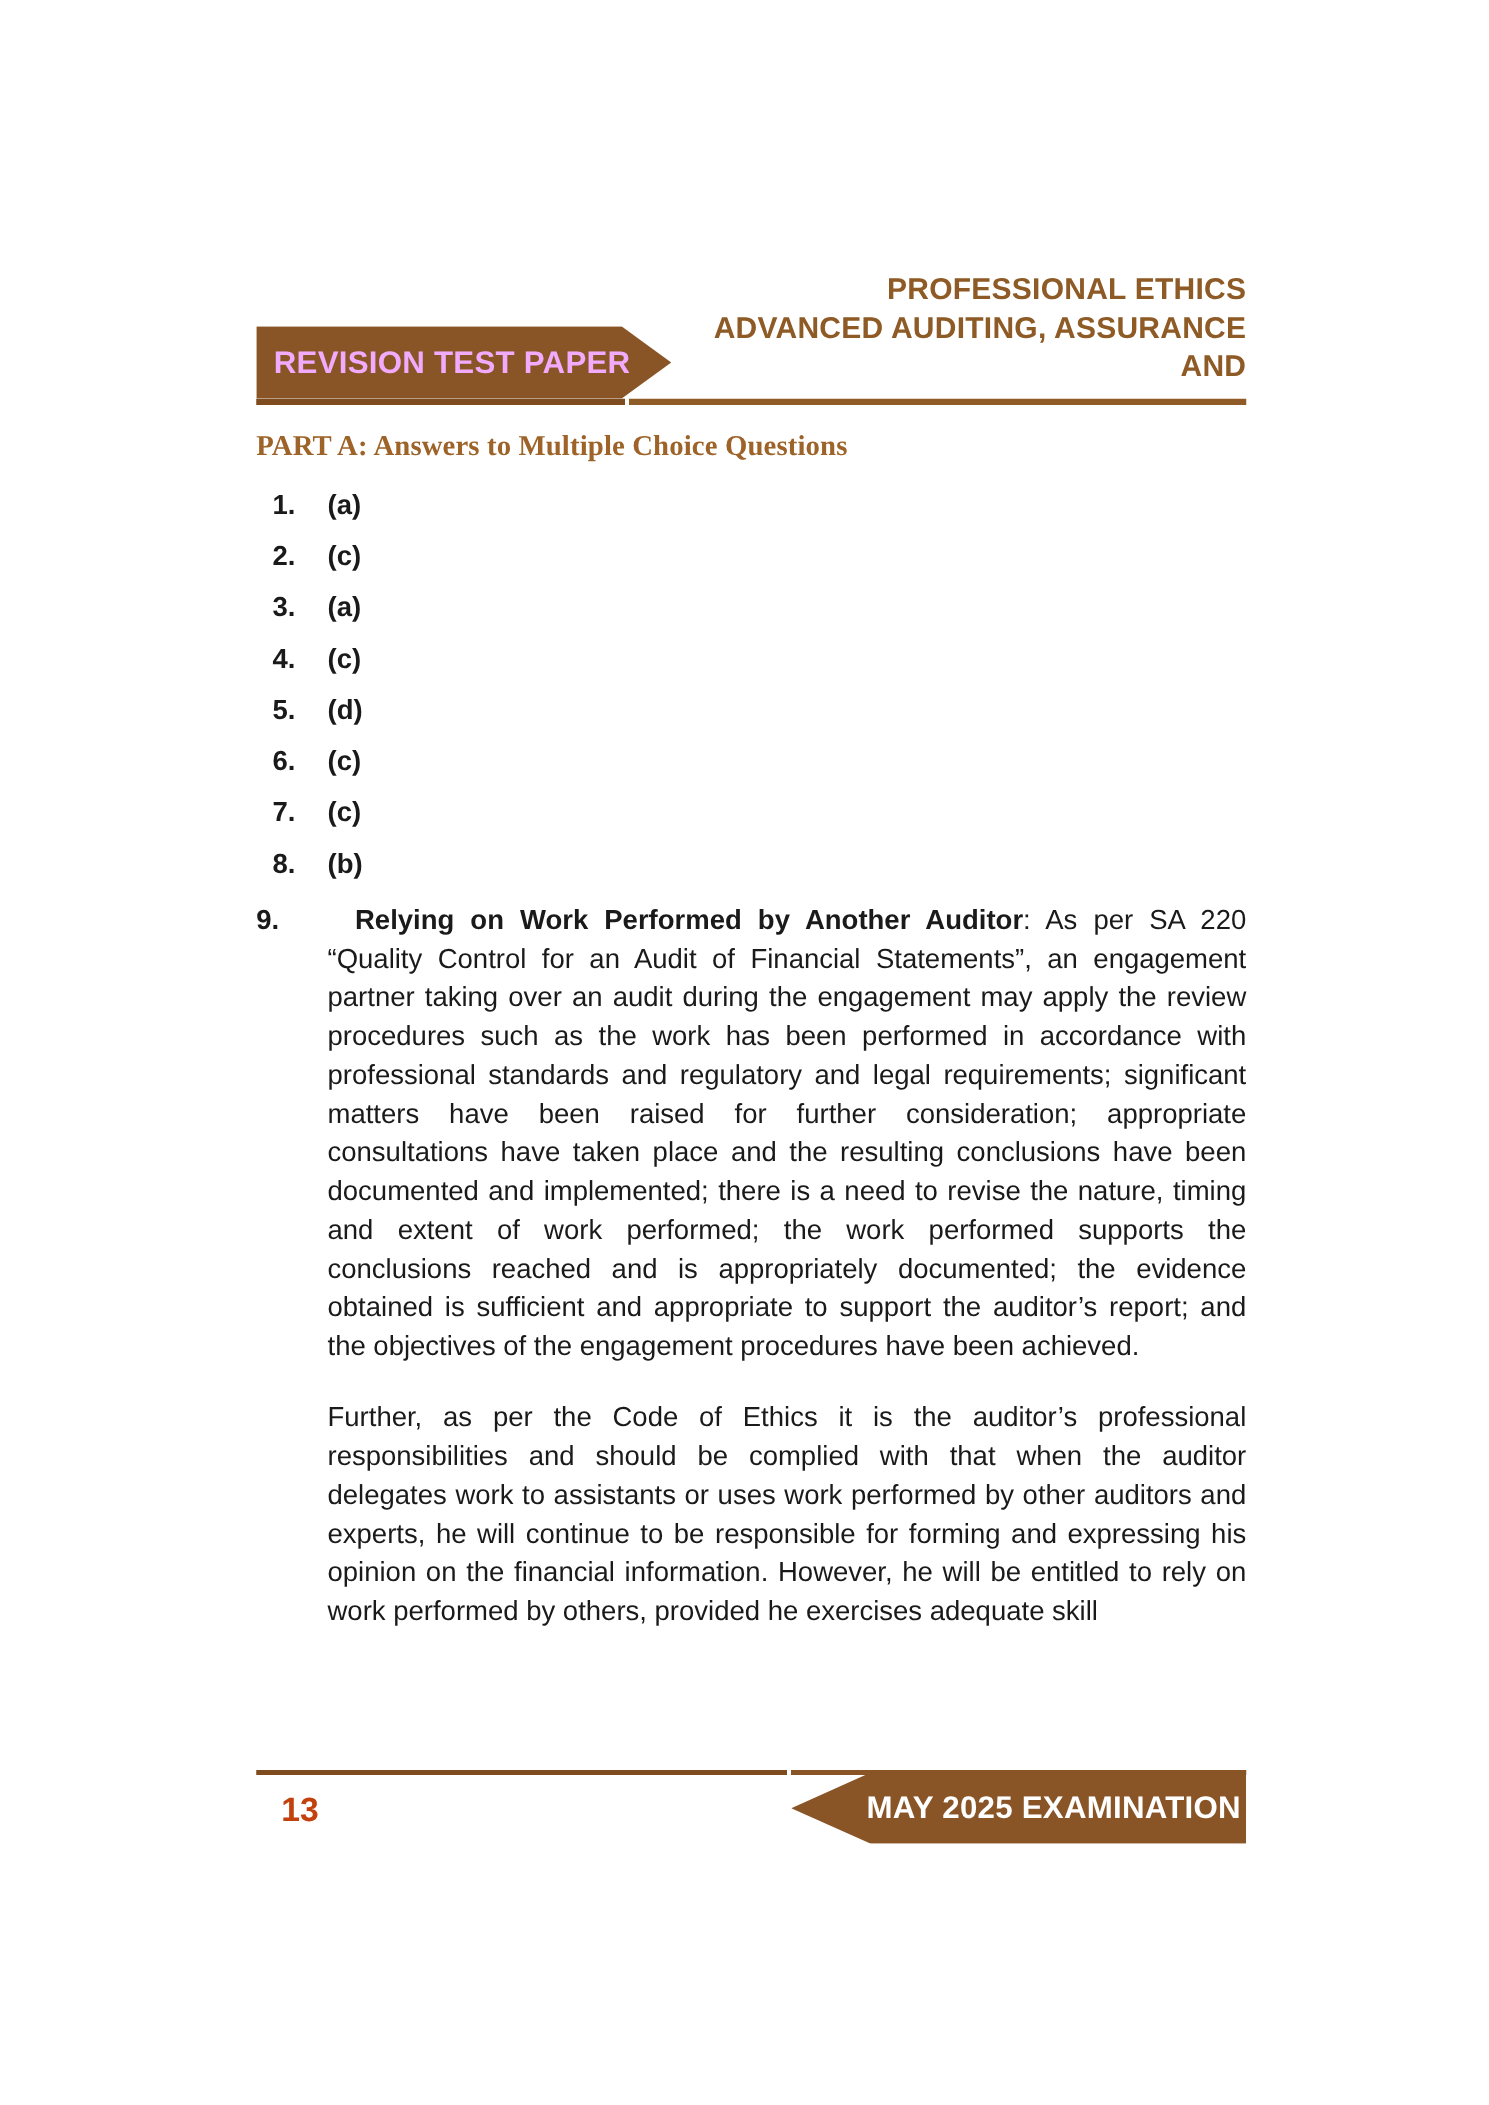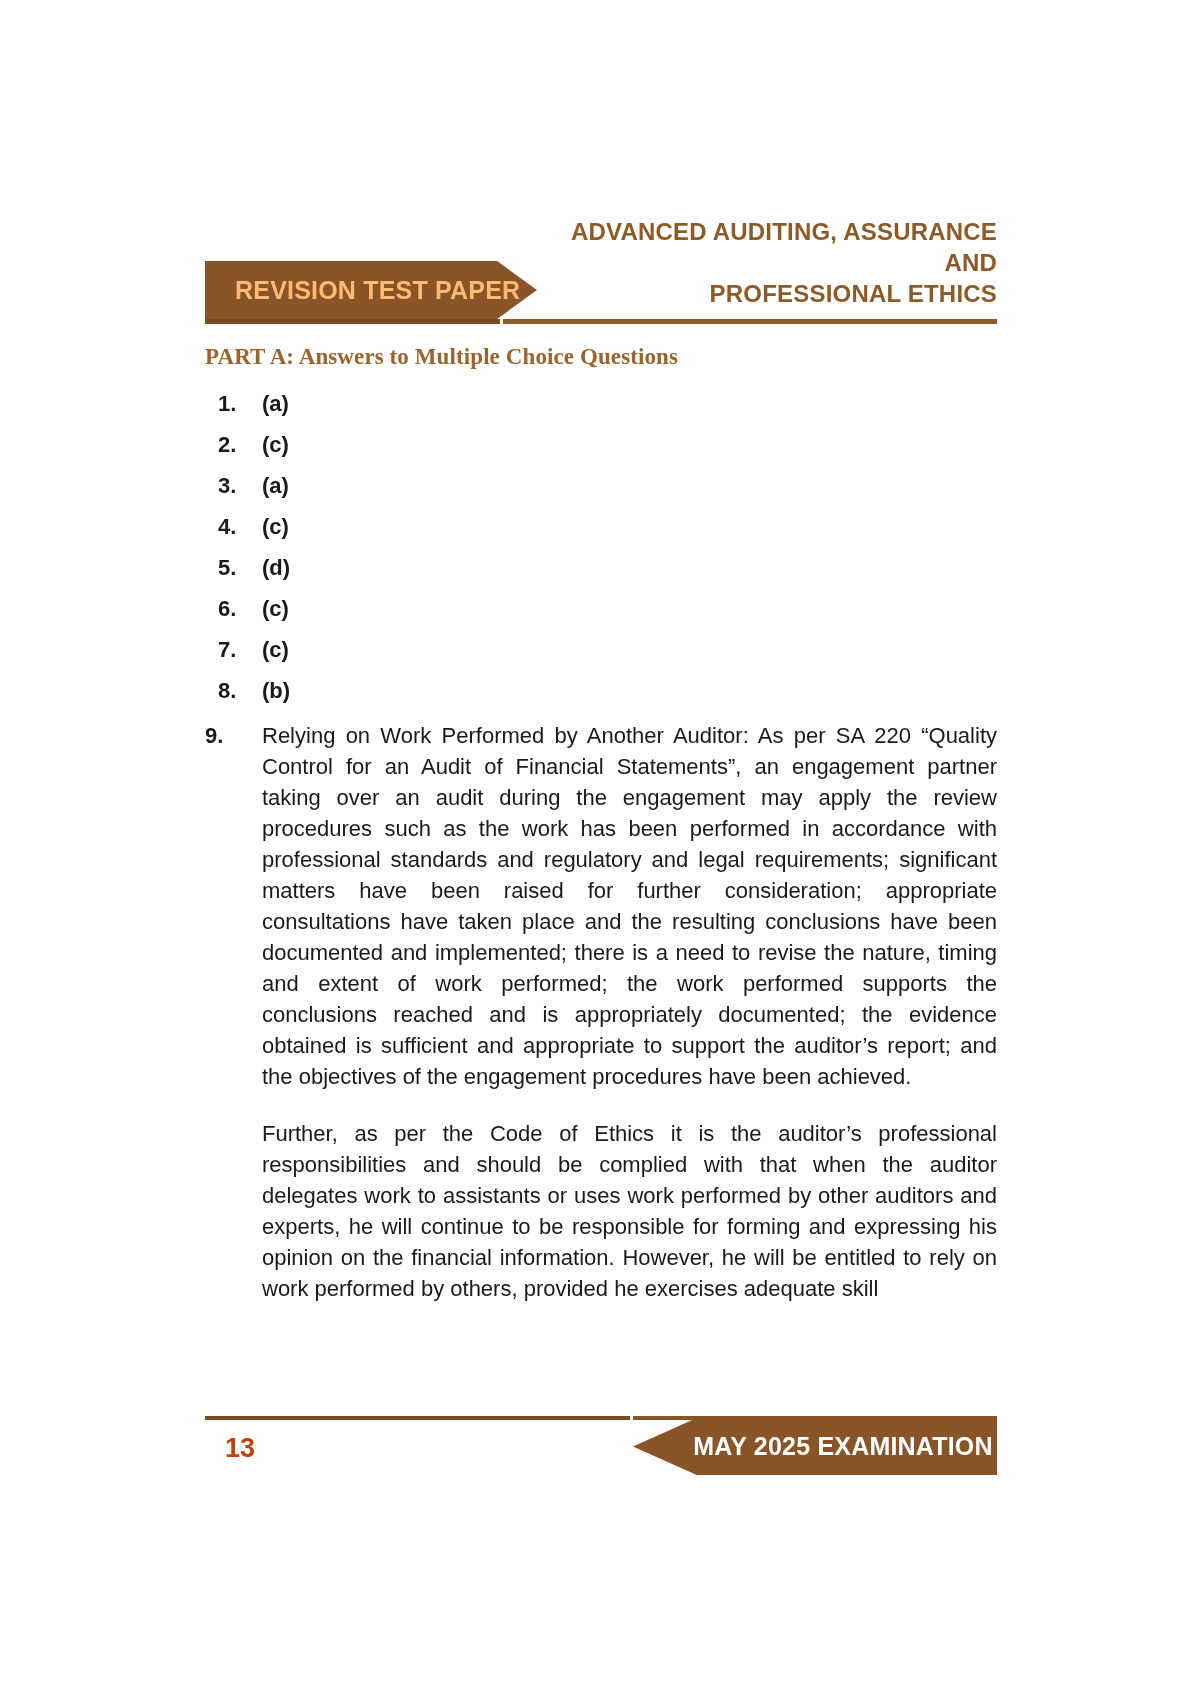--- a/index.html
+++ b/index.html
@@ -31,24 +31,24 @@
   .header-banner {
     width: 332px;
     height: 58px;
     background: #8A5526;
     clip-path: polygon(0 0, 88% 0, 100% 50%, 88% 100%, 0 100%);
     display: flex;
     align-items: center;
     flex-shrink: 0;
   }
   .header-banner span {
-    color: #fdba74;
+    color: #f0abfc;
     font-weight: bold;
     font-size: 25px;
-    padding-left: 30px;
+    padding-left: 14px;
     letter-spacing: 0.2px;
     white-space: nowrap;
   }
   .header-title {
     flex: 1;
     text-align: right;
     color: #8E5A26;
     font-weight: bold;
     font-size: 24px;
     line-height: 31px;
@@ -123,21 +123,21 @@
     line-height: 31px;
   }
   .desc-body {
     flex: 1;
     font-size: 22px;
     line-height: 31px;
     color: #1a1a1a;
     text-align: justify;
   }
   .desc-body p + p { margin-top: 26px; }
-  .desc-body strong { font-weight: normal; }
+  .desc-body strong { font-weight: bold; margin-left: 22px; }
 
   
   .footer {
     position: absolute;
     left: 205px;
     right: 194px;
     top: 1416px;
     height: 62px;
   }
   .footer-rule {
@@ -180,22 +180,22 @@
 <body>
 
 <div class="page">
   <div class="content">
 
     <div class="header-row">
       <div class="header-banner">
         <span>REVISION TEST PAPER</span>
       </div>
       <div class="header-title">
+        <div>PROFESSIONAL ETHICS</div>
         <div>ADVANCED AUDITING, ASSURANCE AND</div>
-        <div>PROFESSIONAL ETHICS</div>
       </div>
     </div>
     <div class="header-rule"></div>
 
 
     <h2 class="part-heading part-a-heading">PART A: Answers to Multiple Choice Questions</h2>
 
     <div class="mcq-list">
       <div class="mcq-row">
         <span class="mcq-num">1.</span>

